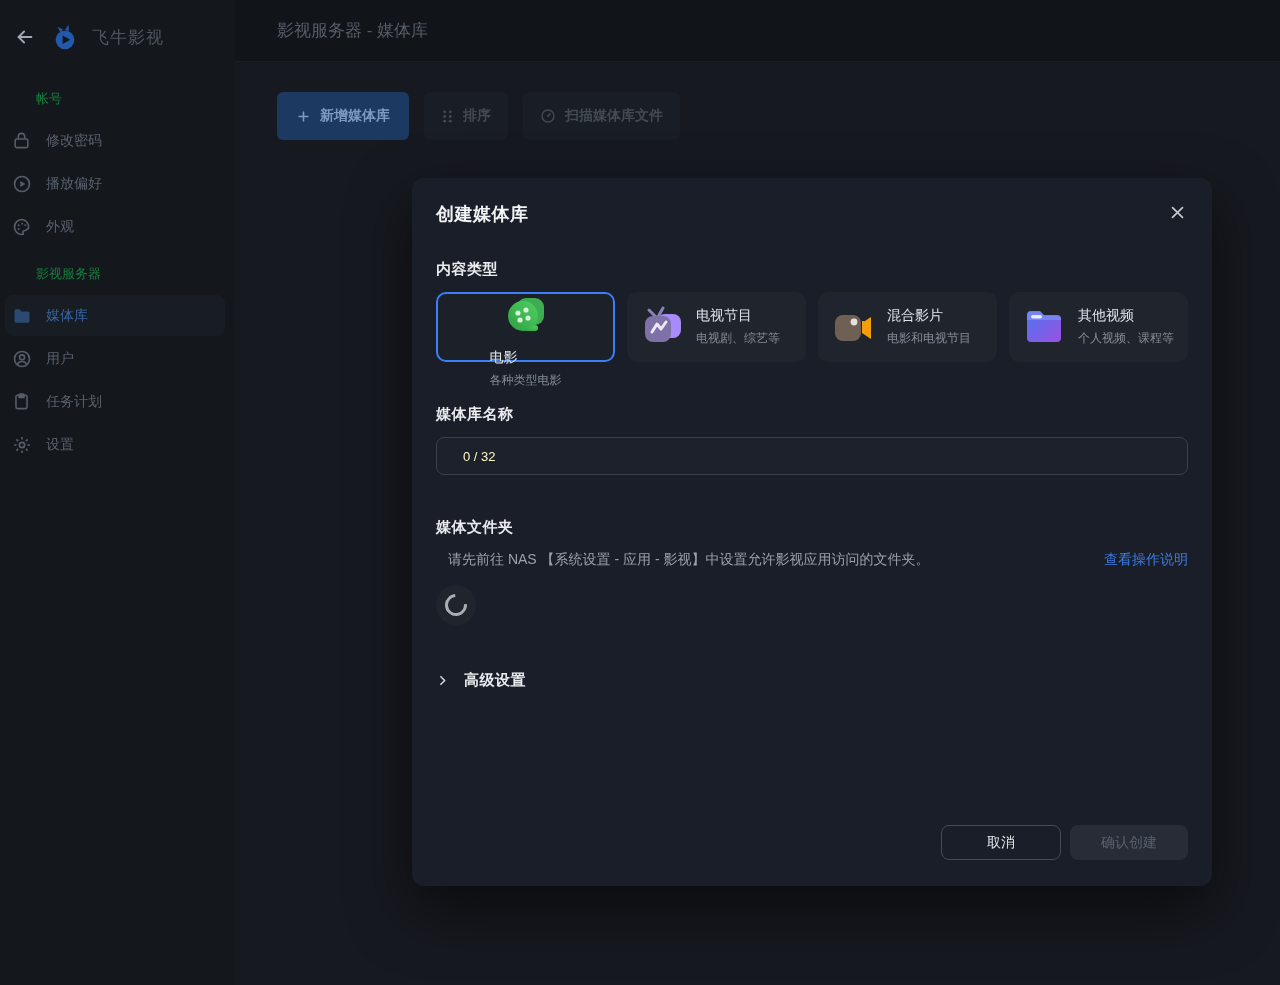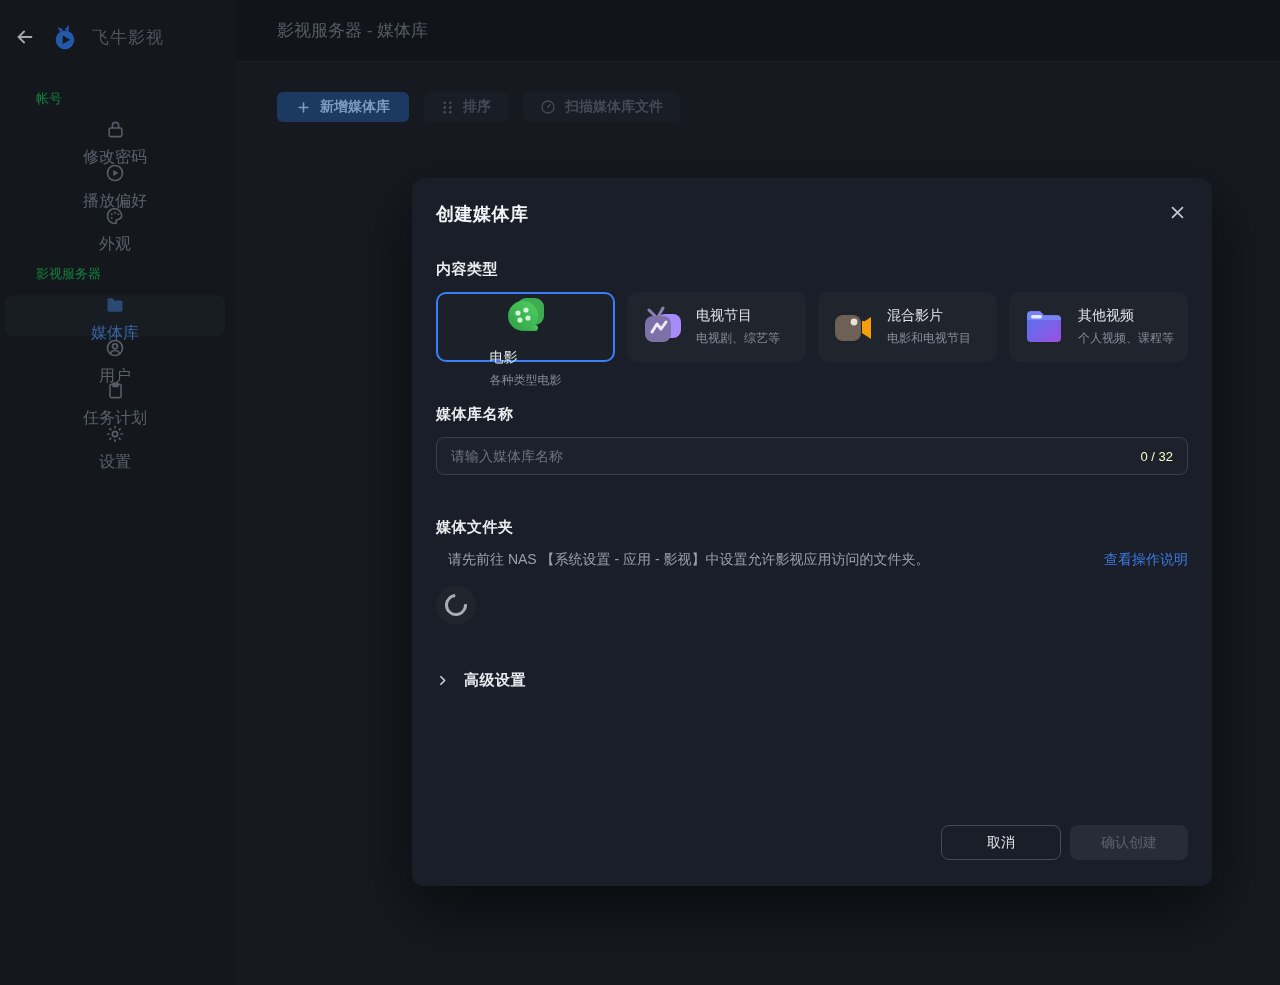--- a/index.html
+++ b/index.html
@@ -11,31 +11,31 @@
     -webkit-font-smoothing:antialiased;
   }
 
   
   .sidebar { position:absolute; left:0; top:0; bottom:0; width:235px; background:#14171c; z-index:2; }
   .side-top { display:flex; align-items:center; gap:12px; padding:22px 14px 22px 12px; }
   .back-btn { width:26px; height:26px; display:flex; align-items:center; justify-content:center; color:#a2a9b2; cursor:pointer; background:none; border:none; }
   .logo-mark { width:30px; height:30px; }
   .logo-title { color:#4e555f; font-size:17px; letter-spacing:1px; }
   .side-section-label { padding:16px 12px 10px 12px; color:#15803d; font-size:13px;margin-left:24px; }
-  .side-item { margin:2px 10px 2px 5px; height:41px; border-radius:8px; display:flex; align-items:center; gap:8px; padding:0 6px; color:#59616c; font-size:16px; cursor:pointer;flex-direction:column; }
+  .side-item { margin:2px 10px 2px 5px; height:41px; border-radius:8px; display:flex; align-items:center; gap:14px; padding:0 6px; color:#59616c; font-size:14px; cursor:pointer; }
   .side-item .s-icon { width:21px; height:21px; display:flex; align-items:center; justify-content:center; color:#565d67; }
   .side-item.active { background:#181d24; color:#3a65a3; }
   .side-item.active .s-icon { color:#2b4a73; }
 
   
   .content { position:absolute; left:235px; right:0; top:0; bottom:0; background:#16191f; }
   .page-header { height:62px; background:#111419; border-bottom:1px solid #1b1f25; display:flex; align-items:center; padding-left:42px; }
   .page-title { color:#565d67; font-size:17px; }
   .toolbar { position:absolute; left:42px; top:92px; display:flex; gap:15px; }
-  .tb-btn { height:30px; display:inline-flex; align-items:center; gap:9px; border:none; border-radius:6px; font-size:14px; cursor:pointer; font-family:inherit; }
+  .tb-btn { height:48px; display:inline-flex; align-items:center; gap:9px; border:none; border-radius:6px; font-size:14px; cursor:pointer; font-family:inherit; }
   .tb-add { background:#1c3a61; color:#7f9ac2; padding:0 19px; font-weight:700; }
   .tb-dim { background:#191d25; color:#434a54; padding:0 17px; font-weight:700; }
   .tb-btn svg { flex:none; }
 
   
   .modal { position:absolute; left:412px; top:178px; width:800px; height:708px; background:#191e28; border-radius:12px; padding:24px; box-shadow:0 24px 60px rgba(0,0,0,.55); z-index:5; }
   .modal-head { display:flex; align-items:flex-start; justify-content:space-between; }
   .modal-title { color:#f1f3f5; font-size:18px; font-weight:700; letter-spacing:.5px; }
   .modal-close { background:none; border:none; color:#c6cad0; cursor:pointer; padding:2px; line-height:0; }
   .field-label { color:#e9ebee; font-size:15px; font-weight:700; letter-spacing:.5px; }
@@ -273,21 +273,20 @@
       </svg>
       <div>
         <div class="type-title">其他视频</div>
         <div class="type-sub">个人视频、课程等</div>
       </div>
     </div>
   </div>
 
   <div class="field-label lbl-2">媒体库名称</div>
   <div class="name-wrap">
-    <input class="name-input" type="text" placeholder="请输入媒体库名称" style="">
     <span class="name-counter">0 / 32</span>
   </div>
 
   <div class="field-label lbl-3">媒体文件夹</div>
   <div class="folder-row">
     <span class="folder-hint">请先前往 NAS 【系统设置 - 应用 - 影视】中设置允许影视应用访问的文件夹。</span>
     <a class="folder-link">查看操作说明</a>
   </div>
 
   <div class="spinner-wrap">

